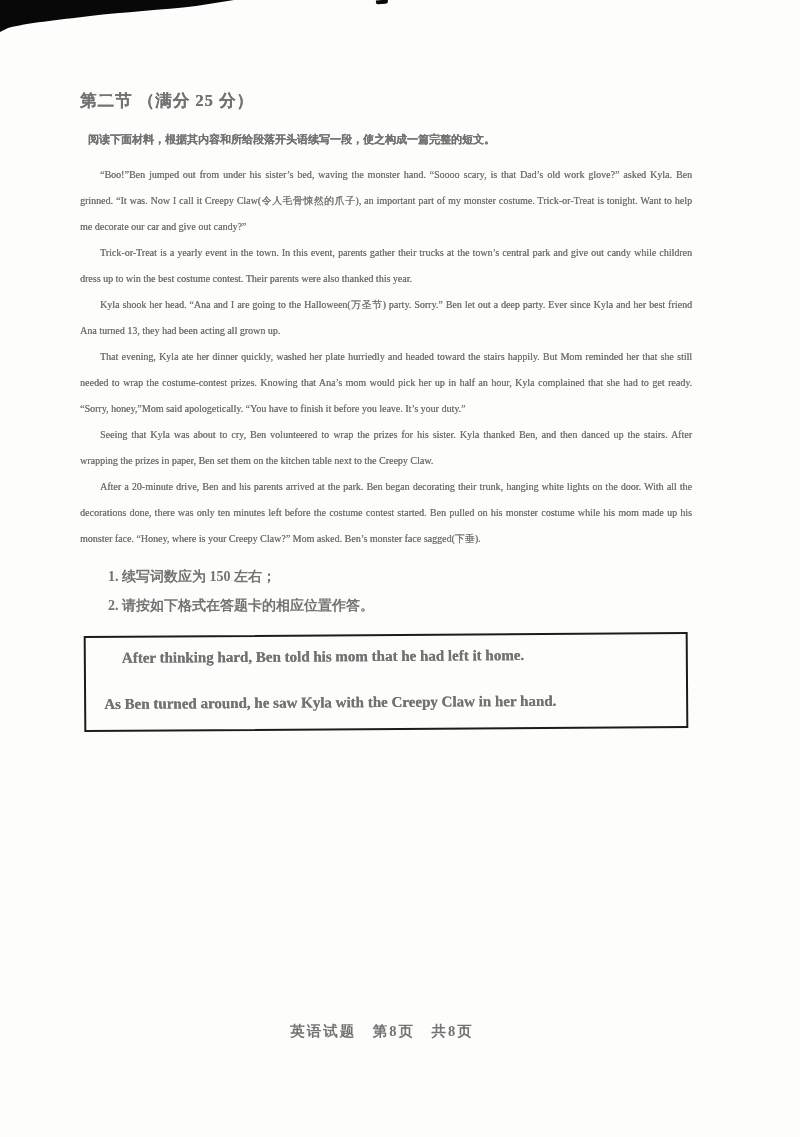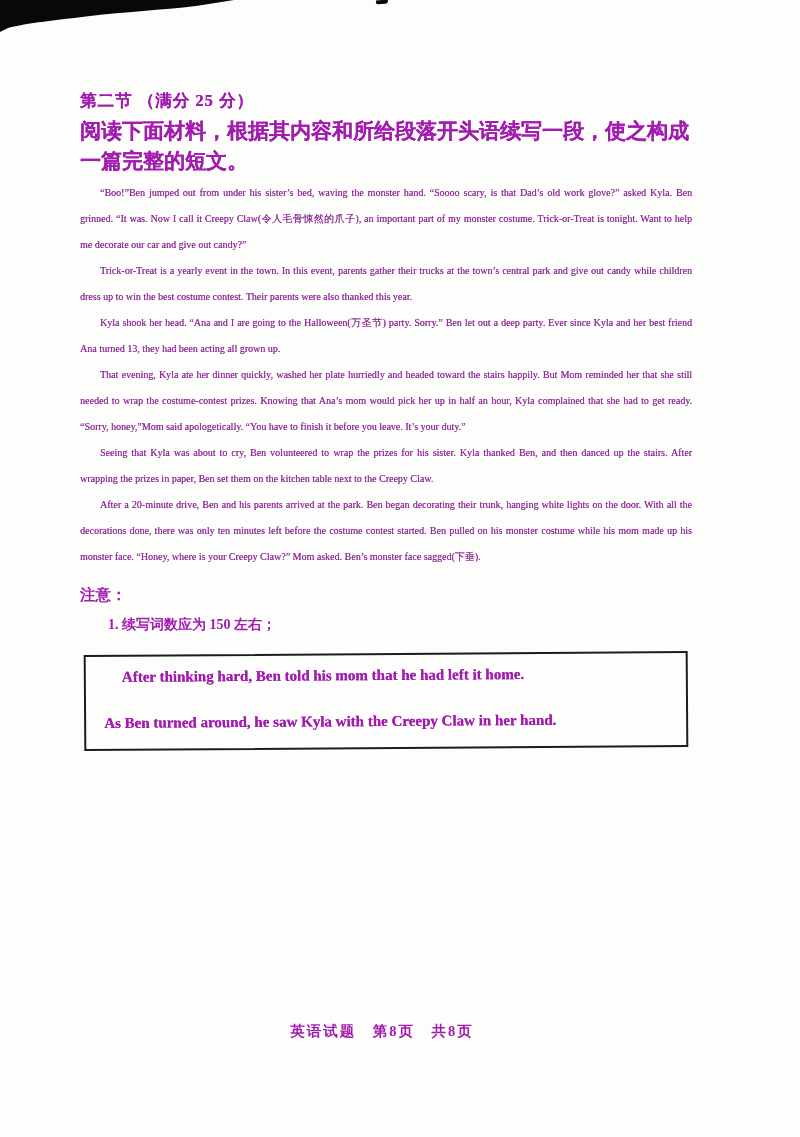--- a/index.html
+++ b/index.html
@@ -4,21 +4,21 @@
 <style>
   html, body { margin: 0; padding: 0; background: #e8e8e8; }
   .page {
     position: relative;
     width: 800px;
     height: 1137px;
     margin: 0 auto;
     background: #fdfdfb;
     overflow: hidden;
     font-family: "Liberation Serif", "DejaVu Serif", serif;
-    color: #a21caf;
+    color: #737373;
   }
   .scan-blob { position: absolute; top: 0; left: 0; }
   .scan-speck {
     position: absolute; top: 0; left: 376px;
     width: 12px; height: 4px; background: #0a0a0a;
     border-radius: 0 0 3px 2px; transform: rotate(-4deg);
   }
   .content {
     position: absolute;
     left: 80px;
@@ -27,22 +27,22 @@
   }
   .section-heading {
     margin: 0;
     font-size: 16.5px;
     font-weight: 700;
     line-height: 30px;
     letter-spacing: 1px;
     text-shadow: 0.3px 0 0 currentColor;
   }
   .instruction {
-    margin: 0;
-    font-size: 21px;
+    margin: 8px;
+    font-size: 11px;
     font-weight: 700;
     line-height: 30px;
     text-shadow: 0.2px 0 0 currentColor;
   }
   .body-text { margin-top: 4px; }
   .body-text p {
     margin: 0;
     font-size: 10px;
     line-height: 26px;
     text-align: justify;
@@ -111,22 +111,22 @@
     <div class="body-text">
       <p>“Boo!”Ben jumped out from under his sister’s bed, waving the monster hand. “Soooo scary, is that Dad’s old work glove?” asked Kyla. Ben grinned. “It was. Now I call it Creepy Claw(令人毛骨悚然的爪子), an important part of my monster costume. Trick-or-Treat is tonight. Want to help me decorate our car and give out candy?”</p>
       <p>Trick-or-Treat is a yearly event in the town. In this event, parents gather their trucks at the town’s central park and give out candy while children dress up to win the best costume contest. Their parents were also thanked this year.</p>
       <p>Kyla shook her head. “Ana and I are going to the Halloween(万圣节) party. Sorry.” Ben let out a deep party. Ever since Kyla and her best friend Ana turned 13, they had been acting all grown up.</p>
       <p>That evening, Kyla ate her dinner quickly, washed her plate hurriedly and headed toward the stairs happily. But Mom reminded her that she still needed to wrap the costume-contest prizes. Knowing that Ana’s mom would pick her up in half an hour, Kyla complained that she had to get ready. “Sorry, honey,”Mom said apologetically. “You have to finish it before you leave. It’s your duty.”</p>
       <p>Seeing that Kyla was about to cry, Ben volunteered to wrap the prizes for his sister. Kyla thanked Ben, and then danced up the stairs. After wrapping the prizes in paper, Ben set them on the kitchen table next to the Creepy Claw.</p>
       <p>After a 20-minute drive, Ben and his parents arrived at the park. Ben began decorating their trunk, hanging white lights on the door. With all the decorations done, there was only ten minutes left before the costume contest started. Ben pulled on his monster costume while his mom made up his monster face. “Honey, where is your Creepy Claw?” Mom asked. Ben’s monster face sagged(下垂).</p>
     </div>
 
     <div class="notes">
-      <p class="notes-heading">注意：</p>
       <p class="note-item">1. 续写词数应为 150 左右；</p>
+      <p class="note-item">2. 请按如下格式在答题卡的相应位置作答。</p>
     </div>
 
     <div class="prompt-box">
       <p class="prompt-line first">After thinking hard, Ben told his mom that he had left it home.</p>
       <p class="prompt-line second">As Ben turned around, he saw Kyla with the Creepy Claw in her hand.</p>
     </div>
 
   </div>
 
   <div class="page-footer">英语试题　第8页　共8页</div>

